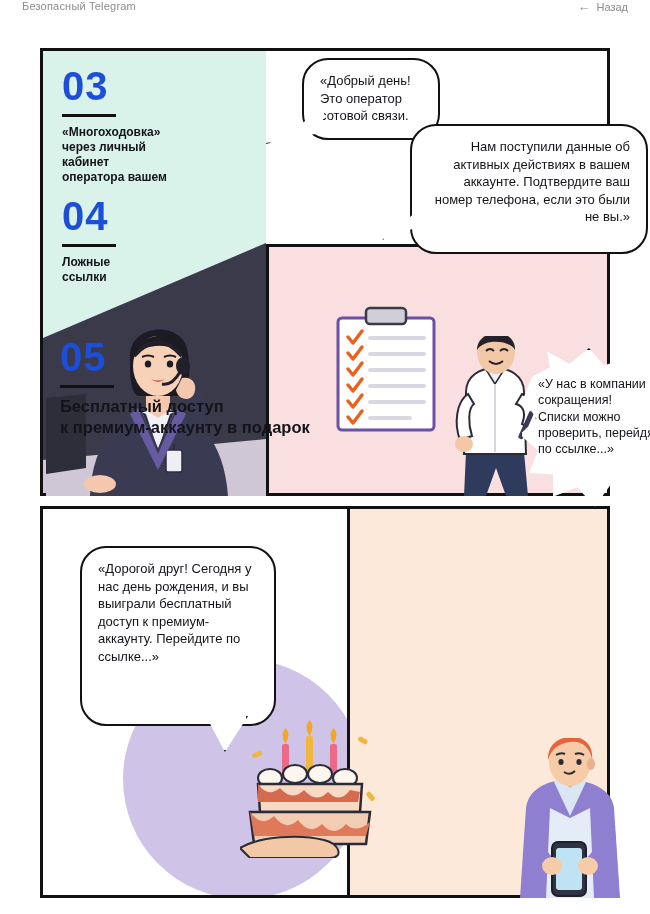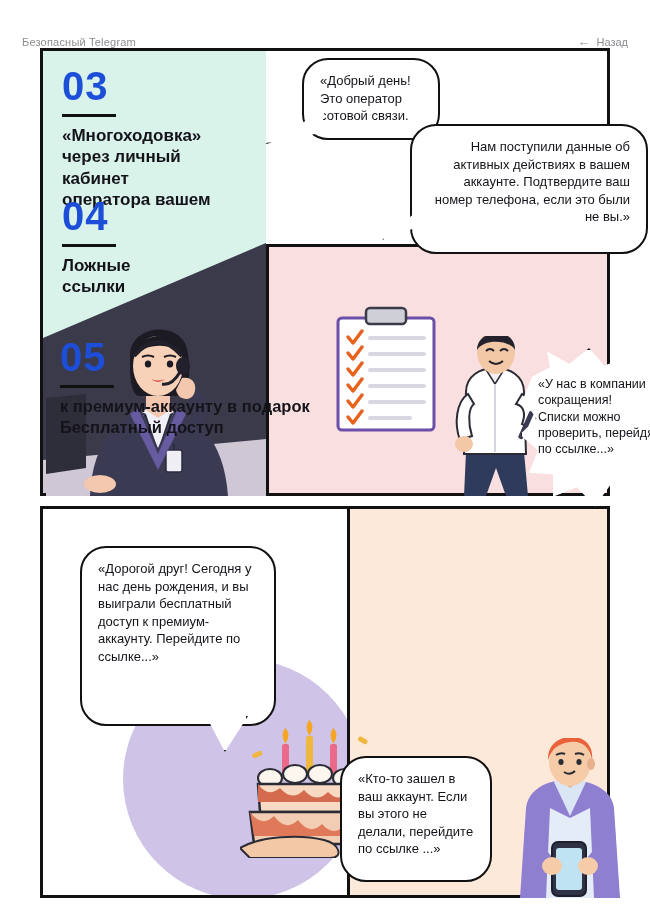--- a/index.html
+++ b/index.html
@@ -16,21 +16,21 @@
   }
 
   
   .topbar {
     position: absolute;
     top: 0; left: 0;
     width: 650px;
     height: 48px;
     background: #ffffff;
     display: flex;
-    align-items: flex-end;
+    align-items: flex-start;
     justify-content: space-between;
     padding: 0 22px;
     box-sizing: border-box;
   }
   .topbar-title {
     font-size: 11px;
     color: #8d8d92;
     letter-spacing: 0.2px;
   }
   .topbar-back {
@@ -134,21 +134,21 @@
     letter-spacing: 1px;
     line-height: 1;
   }
   .num-rule {
     width: 54px;
     height: 3px;
     background: #111;
     margin: 8px 0 8px 0;
   }
   .head-txt {
-    font-size: 17px;
+    font-size: 12px;
     font-weight: bold;
     color: #14131a;
     line-height: 1.25;
   }
   .head-03 {
     position: absolute;
     left: 22px; top: 18px;
     width: 190px;
     z-index: 6;
   }
@@ -402,22 +402,22 @@
   </svg>
 
   <div class="panel p05">
     <div class="p05-lav"></div>
   </div>
 
   <div class="head-05">
     <div class="num">05</div>
     <div class="num-rule"></div>
     <div class="head-txt">
+      <div>Бесплатный доступ</div>
       <div>к премиум-аккаунту в подарок</div>
-      <div>Бесплатный доступ</div>
     </div>
   </div>
 
   <svg class="cake" viewBox="0 0 140 150">
 
     <g>
       <rect x="42" y="36" width="7" height="30" rx="2" fill="#eb6a8a"></rect>
       <rect x="66" y="28" width="7" height="38" rx="2" fill="#f0b73f"></rect>
       <rect x="90" y="36" width="7" height="30" rx="2" fill="#eb6a8a"></rect>
       <path d="M45.5 36 q-6 -10 0 -16 q6 6 0 16 Z" fill="#f5a623"></path>
@@ -496,17 +496,14 @@
   <div class="star-bubble">
     <div class="star-shape"></div>
     <div class="star-txt">«У нас в компании сокращения! Списки можно проверить, перейдя по ссылке...»</div>
   </div>
 
   <div class="bubble b3">
     <span>«Дорогой друг! Сегодня у нас день рождения, и вы выиграли бесплатный доступ к премиум-аккаунту. Перейдите по ссылке...»</span>
     <span class="tail-s"></span>
   </div>
 
-  <div class="bubble b4">
-    <span>«Кто-то зашел в ваш аккаунт. Если вы этого не делали, перейдите по ссылке ...»</span>
-  </div>
 
 </div>
 
 </body></html>

